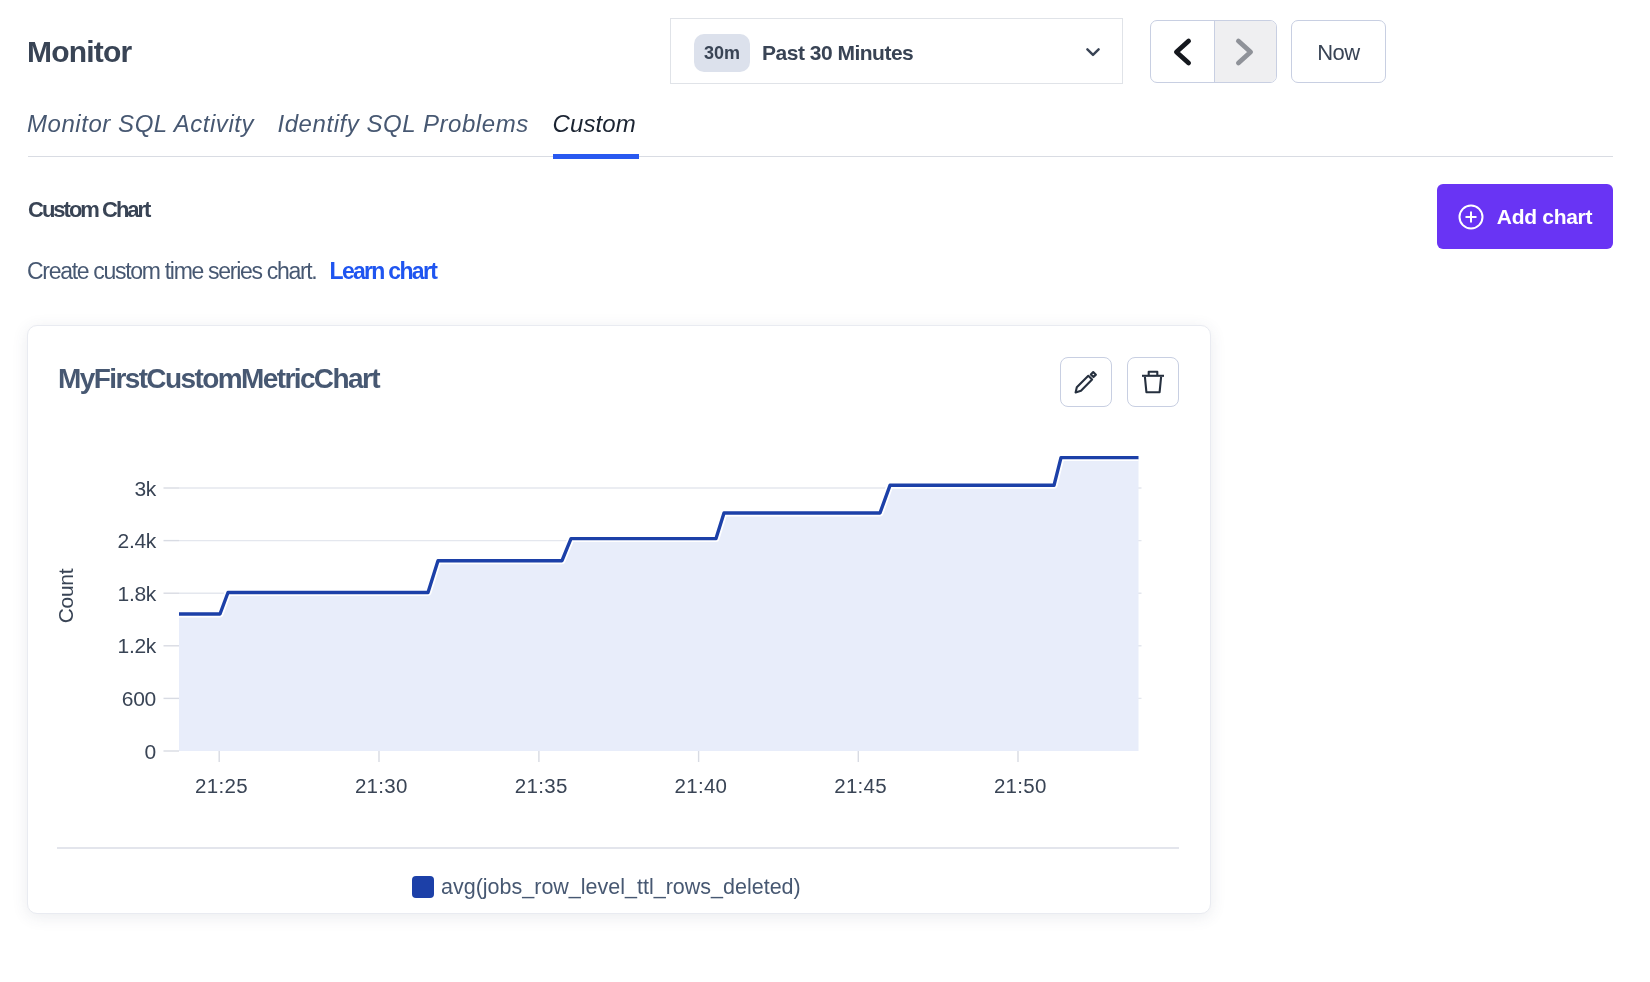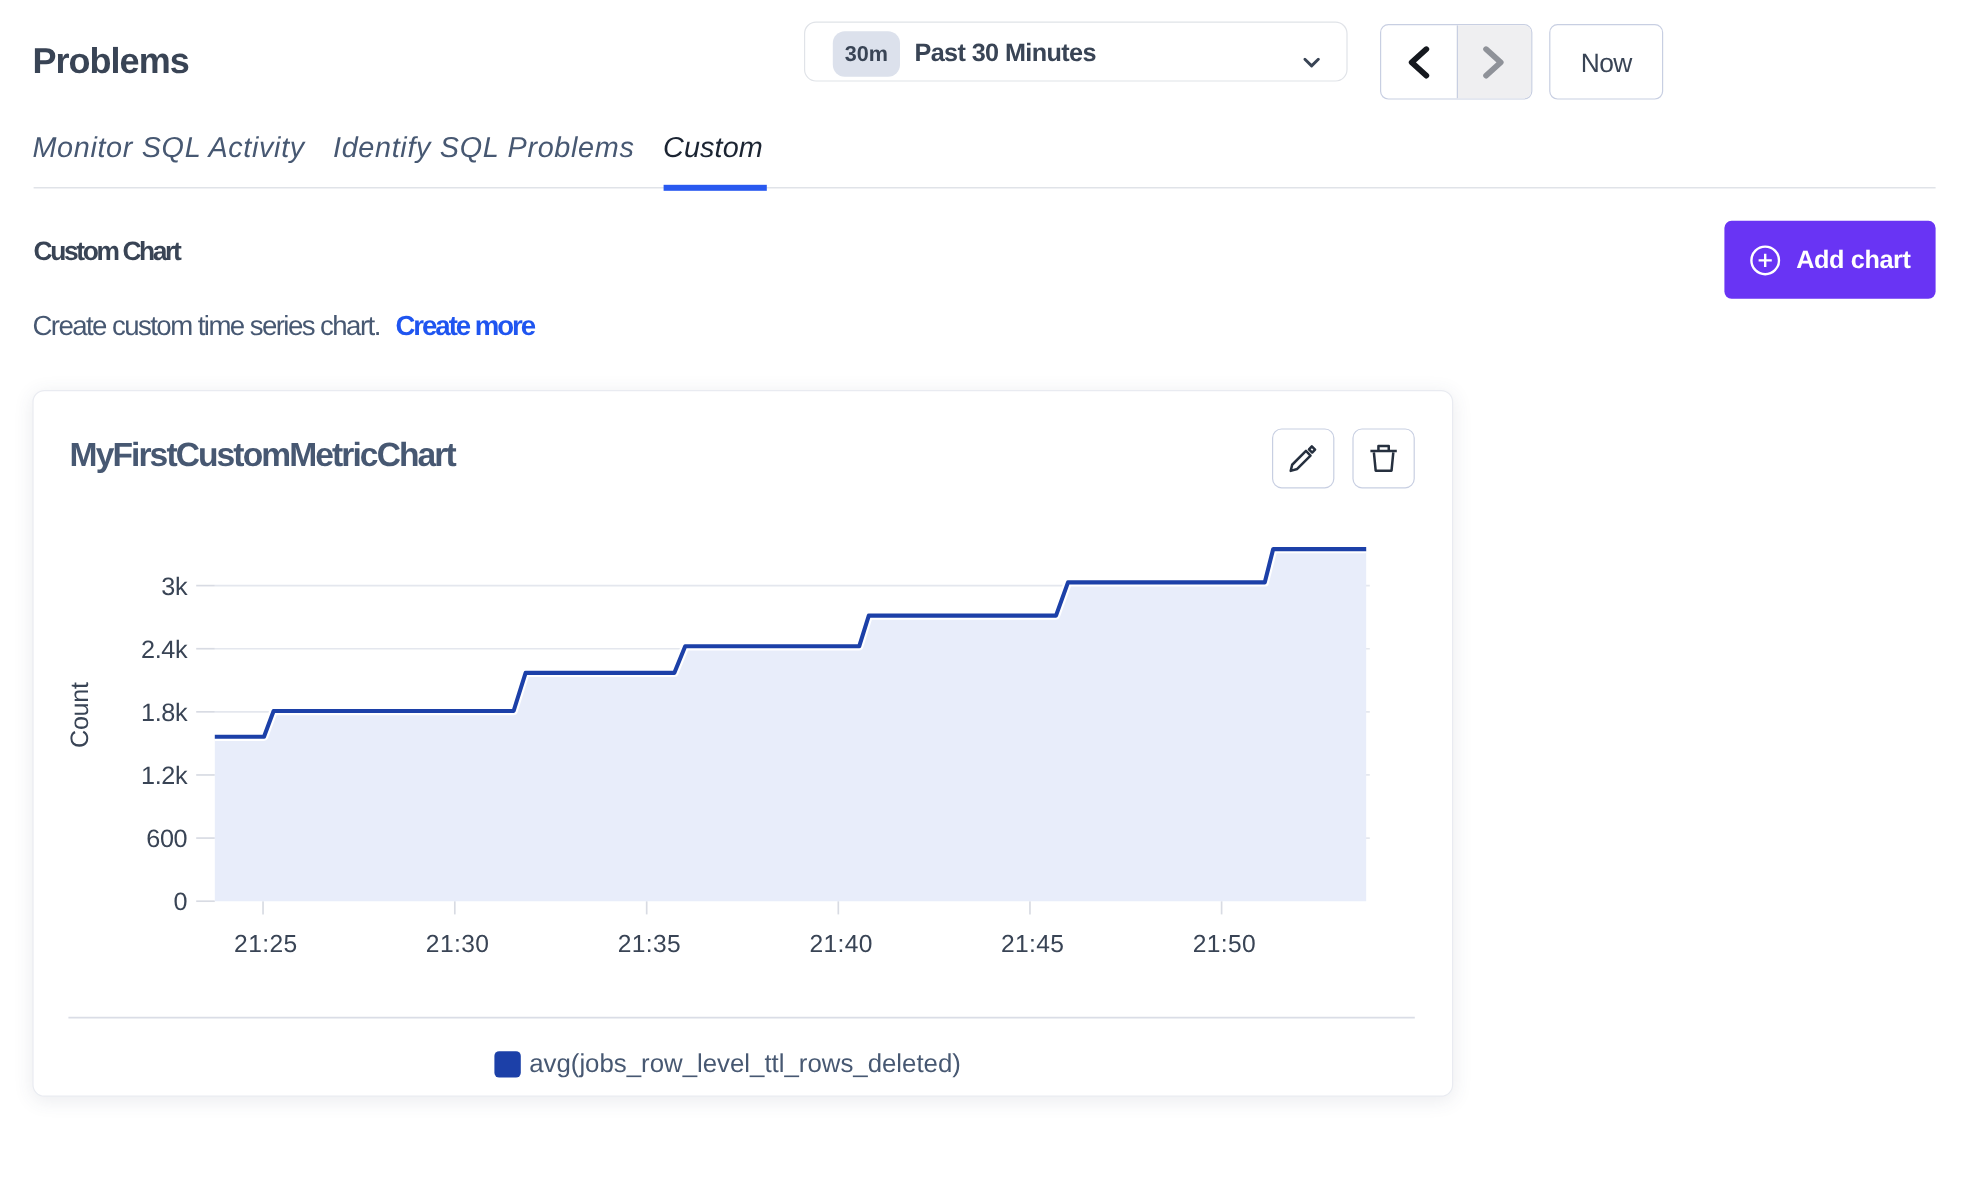--- a/index.html
+++ b/index.html
@@ -6,36 +6,36 @@
   html,body { width:1650px; height:982px; background:#ffffff; font-family:"Liberation Sans",sans-serif; position:relative; overflow:hidden; }
   .abs { position:absolute; }
   .h1 { font-size:30px; font-weight:700; color:#394455; letter-spacing:-0.8px; }
   .tabrow { left:28px; top:110px; width:1585px; height:47px; border-bottom:1px solid #d9dce3; }
   .tab { position:absolute; font-size:24px; color:#475872; white-space:nowrap;font-style:italic; }
   .tab.active { color:#1b2432; }
   .tabbar { left:553px; top:154px; width:86px; height:5px; background:#2959f0; }
   .h2 { font-size:22px; font-weight:700; color:#394455; letter-spacing:-2.0px; }
   .sub { font-size:23px; color:#475872; letter-spacing:-1.3px; }
   .sub a { color:#1f55f0; font-weight:700; text-decoration:none; letter-spacing:-1.7px; margin-left:8px; }
-  .dropdown { left:670px; top:18px; width:453px; height:50px; border:1px solid #e0e3e8; border-radius:10px; display:flex; align-items:center; }
+  .dropdown { left:670px; top:18px; width:453px; height:66px; border:1px solid #e0e3e8; border-radius:0; display:flex; align-items:center; }
   .badge { margin-left:23px; margin-top:3px; height:38px; line-height:38px; padding:0 10px; border-radius:10px; background:#dce1ec; font-size:18px; font-weight:700; color:#394455; }
   .ddlabel { margin-left:12px; padding-top:3px; font-size:21px; font-weight:700; color:#394455; letter-spacing:-0.5px; }
   .arrowgroup { left:1150px; top:20px; width:127px; height:63px; border:1px solid #c8cfe2; border-radius:7px; display:flex; overflow:hidden; }
   .arrowcell { width:50%; height:100%; display:flex; align-items:center; justify-content:center; }
   .arrowcell.right { background:#efeff1; border-left:1px solid #c8cfe2; }
   .btn-now { left:1291px; top:20px; width:95px; height:63px; border:1px solid #c8cfe2; border-radius:7px; display:flex; align-items:center; justify-content:center; padding-top:3px; font-size:22px; font-weight:400; color:#394455; letter-spacing:-0.5px; }
   .btn-add { left:1437px; top:184px; width:176px; height:65px; background:#6934f4; border-radius:6px; display:flex; align-items:center; justify-content:center; color:#ffffff; font-size:21px; font-weight:700; letter-spacing:-0.3px; }
   .btn-add svg { margin-right:13px; }
   .card { left:27px; top:325px; width:1184px; height:589px; background:#ffffff; border:1px solid #e9ebf1; border-radius:10px; box-shadow:0 3px 16px rgba(55,65,95,0.10); }
   .cardtitle { left:58px; top:363px; font-size:28px; font-weight:700; color:#475872; letter-spacing:-1.6px; }
   .iconbtn { width:52px; height:50px; border:1px solid #c8cfe2; border-radius:8px; background:#fff; display:flex; align-items:center; justify-content:center; }
 </style>
 </head>
 <body>
-  <div class="abs h1" style="left:27px; top:35px;">Problems</div>
+  <div class="abs h1" style="left:27px; top:35px;">Monitor</div>
 
   <div class="abs dropdown">
     <div class="badge">30m</div>
     <div class="ddlabel">Past 30 Minutes</div>
     <svg class="abs" style="right:22.5px; top:28.5px;" width="14" height="9" viewBox="0 0 14 9" fill="none">
       <path d="M1.4 1.3 L7 6.9 L12.6 1.3" stroke="#394455" stroke-width="2.4" stroke-linecap="round" stroke-linejoin="round"></path>
     </svg>
   </div>
 
   <div class="abs arrowgroup">
@@ -53,21 +53,21 @@
 
   <div class="abs btn-now">Now</div>
 
   <div class="abs tabrow"></div>
   <div class="abs tab" style="left:27px; top:110px; letter-spacing:0.55px;">Monitor SQL Activity</div>
   <div class="abs tab" style="left:277.5px; top:110px; letter-spacing:0.55px;text-align:right;">Identify SQL Problems</div>
   <div class="abs tab active" style="left:552.5px; top:110px; letter-spacing:0.1px;">Custom</div>
   <div class="abs tabbar"></div>
 
   <div class="abs h2" style="left:28px; top:197px;">Custom Chart</div>
-  <div class="abs sub" style="left:27px; top:257.5px;">Create custom time series chart. <a href="#">Create more</a></div>
+  <div class="abs sub" style="left:27px; top:257.5px;">Create custom time series chart. <a href="#">Learn chart</a></div>
 
   <div class="abs btn-add">
     <svg width="26" height="26" viewBox="0 0 26 26" fill="none">
       <circle cx="13" cy="13" r="11.5" stroke="#ffffff" stroke-width="2"></circle>
       <path d="M13 7.5 V18.5 M7.5 13 H18.5" stroke="#ffffff" stroke-width="2"></path>
     </svg>
     <span>Add chart</span>
   </div>
 
   <div class="abs card"></div>

